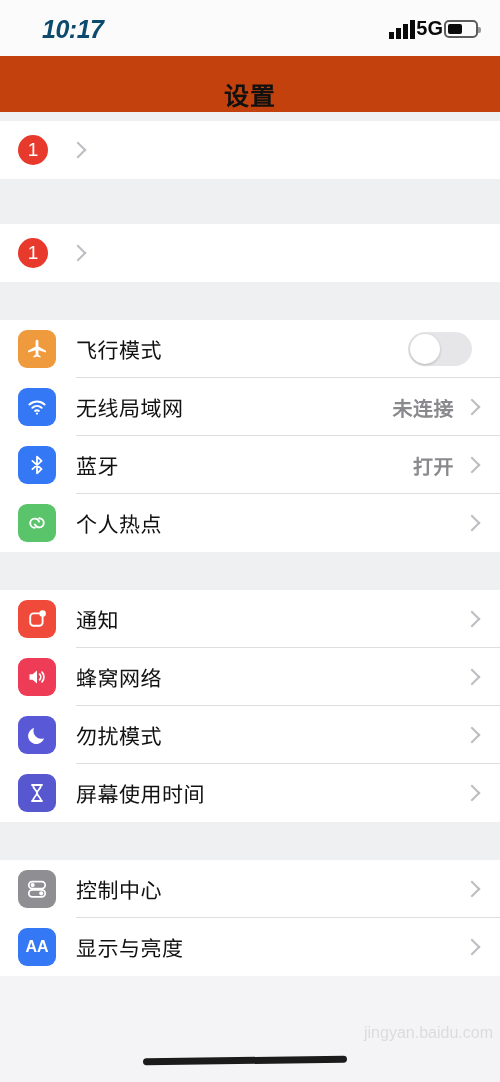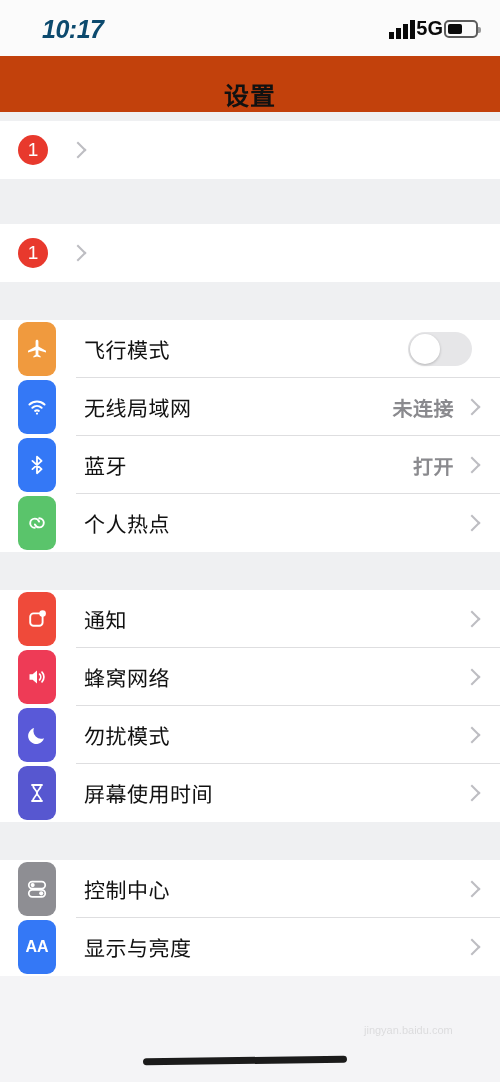--- a/index.html
+++ b/index.html
@@ -131,24 +131,24 @@
     position: absolute;
     left: 76px;
     right: 0;
     bottom: 0;
     height: 1px;
     background: #dedee0;
   }
 
   .icon {
     width: 38px;
-    height: 54px;
+    height: 38px;
     min-width: 38px;
     border-radius: 9px;
-    margin-right: 28px;
+    margin-right: 20px;
     display: flex;
     align-items: center;
     justify-content: center;
     color: #fff;
   }
   .icon svg { display: block; }
 
   .row-label {
     font-size: 21px;
     color: #111;
@@ -218,21 +218,21 @@
     pointer-events: none;
   }
   .wm-main {
     font-size: 22px;
     font-weight: bold;
     color: #3b3b3b;
     letter-spacing: 0px;
     line-height: 24px;
   }
   .wm-sub {
-    font-size: 11px;
+    font-size: 16px;
     color: #3b3b3b;
     letter-spacing: 0px;
   }
   .redaction {
     position: absolute;
     left: 143px;
     bottom: 18px;
     width: 204px;
     height: 7px;
     background: #1b1b1b;

